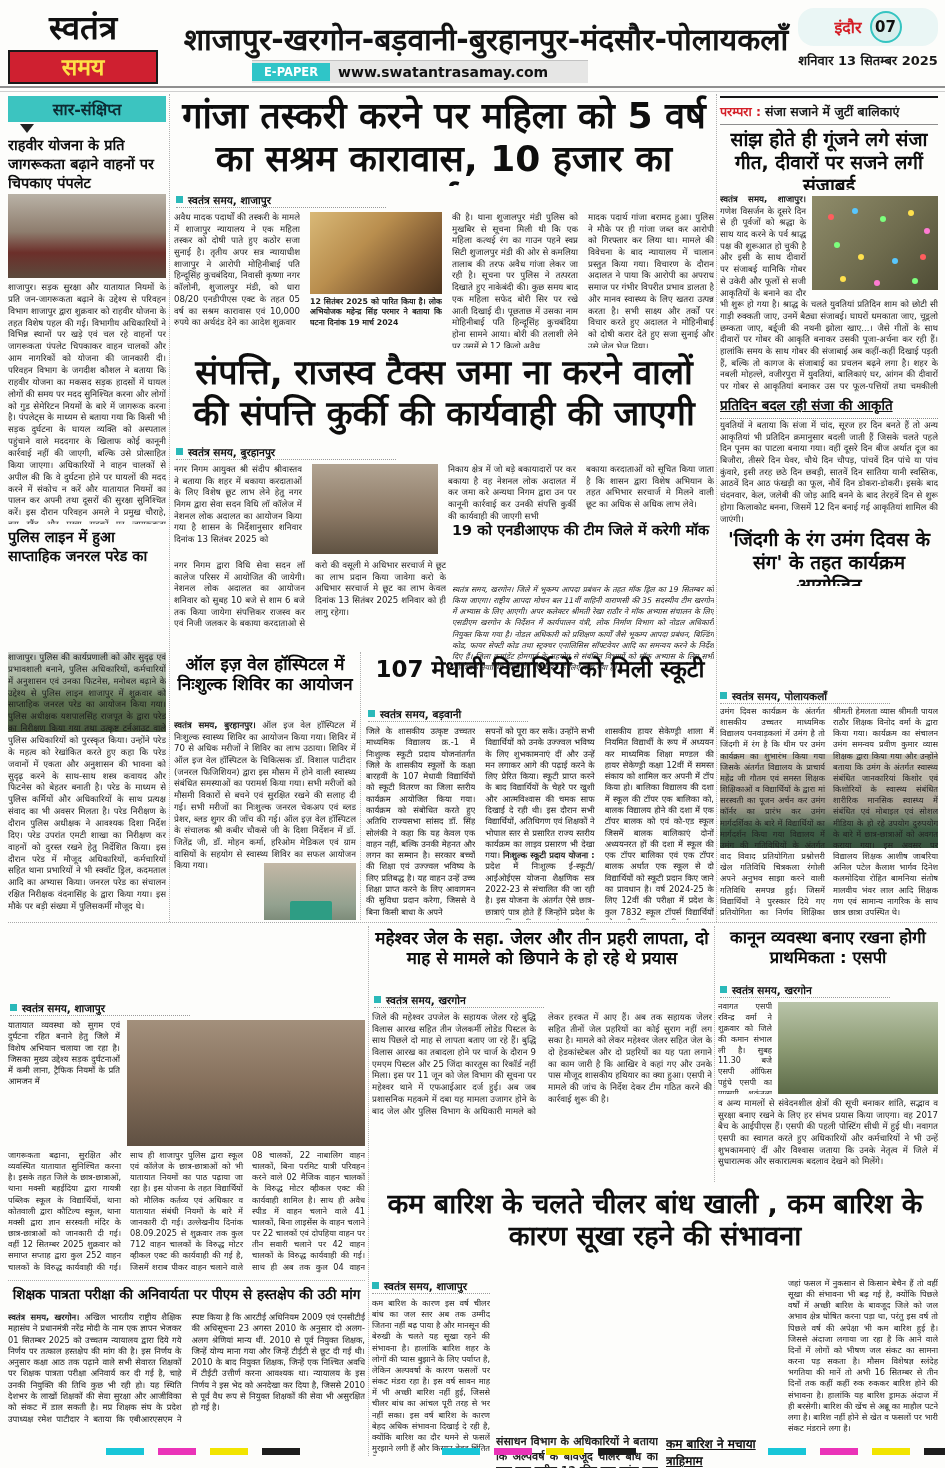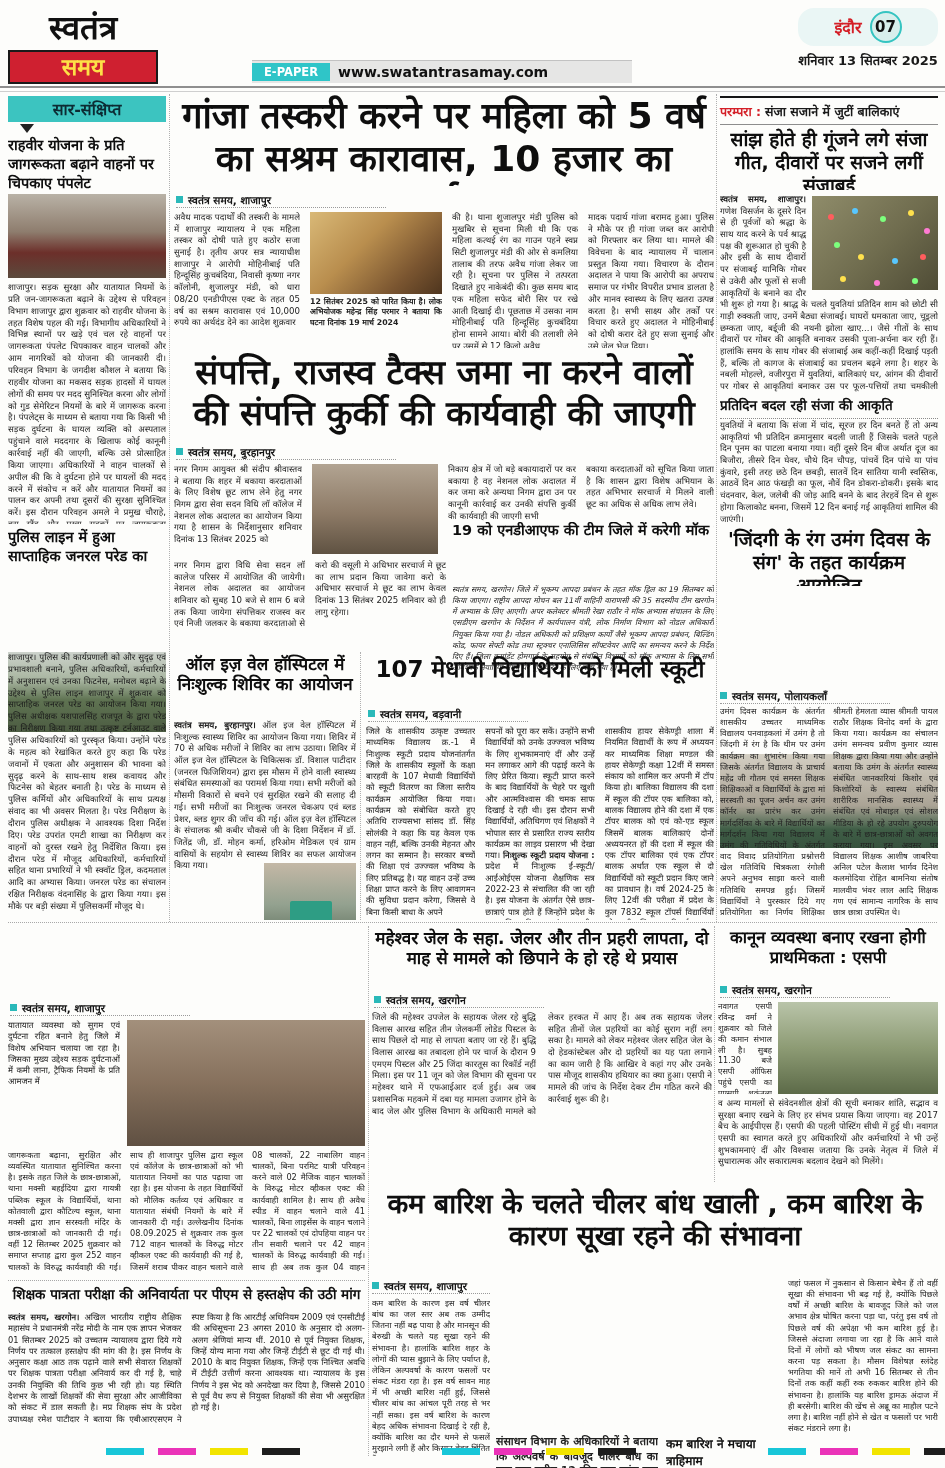--- a/index.html
+++ b/index.html
@@ -37,21 +37,21 @@
   .sb-head{font-size:14.5px;font-weight:800;line-height:1.3;color:#0e0e0e;}
   .sb-body{font-size:8.6px;line-height:1.38;}
   
   .cols2{column-count:2;column-gap:10px;}
   .cols3{column-count:3;column-gap:9px;}
   .flexrow{display:flex;gap:10px;}
   .fcol{flex:1 1 0;}
   .caption{font-size:7.8px;line-height:1.32;font-weight:700;color:#222;margin-top:3px;text-align:justify;}
   .kicker{display:flex;align-items:center;gap:4px;border-top:2px solid #161616;border-bottom:1px solid #8d8d8d;font-size:12.5px;font-weight:800;}
   .kick-red{color:#d41f27;}
-  .subhead{font-weight:800;font-size:13.5px;border-bottom:1px dotted #8a8a8a;padding-bottom:2px;color:#101010;}
+  .subhead{font-weight:800;font-size:13.5px;border-bottom:1px dotted #8a8a8a;padding-bottom:2px;color:#101010;text-decoration:underline;}
   .italic{font-style:italic;margin-top:34px;}
   
   .ph-bus{background:linear-gradient(180deg,#b9b2a6 0%,#8e7d6e 45%,#6c2f2a 70%,#5b4a3d 100%);}
   .ph-parade{background:linear-gradient(180deg,#cdd3cc 0%,#a8b5a0 35%,#5f7352 60%,#4c5c42 100%);}
   .ph-gavel{background:linear-gradient(135deg,#d9b977 0%,#b98e4e 40%,#7a5530 75%,#4e351e 100%);}
   .ph-desk{background:linear-gradient(180deg,#b2a492 0%,#8d7a66 55%,#5f5242 100%);}
   .ph-wall{background:linear-gradient(135deg,#8f8c6a 0%,#6f6c4e 55%,#4f4c36 100%);}
   .ph-class{background:linear-gradient(180deg,#d4cfc3 0%,#aaa395 55%,#3f5e46 80%,#37523e 100%);}
   .ph-doctor{background:linear-gradient(180deg,#c4b8a6 0%,#93a18f 60%,#6b7a68 100%);}
   .ph-girls{background:linear-gradient(180deg,#a3907c 0%,#86705c 50%,#5f5042 100%);}
@@ -67,21 +67,22 @@
 </style>
 </head>
 <body>
 
 <div class="page">
 
   <div class="abs" style="left:8px;top:6px;width:150px;">
     <div class="logo-top">स्वतंत्र</div>
     <div class="logo-bot">समय</div>
   </div>
-  <div class="abs epaper-bar" style="left:252px;top:60px;width:380px;height:22px;">
+  <div class="abs region ovh" style="left:168px;top:14px;width:636px;height:52px;">शाजापुर-खरगोन-बड़वानी-बुरहानपुर-मंदसौर-पोलायकलाँ</div>
+  <div class="abs epaper-bar" style="left:252px;top:60px;width:336px;height:22px;">
     <span class="epaper-badge">E-PAPER</span>
     <span class="website">www.swatantrasamay.com</span>
   </div>
   <div class="abs" style="left:798px;top:8px;width:140px;">
     <div class="city-pill">
       <span class="city">इंदौर</span>
       <span class="pgnum">07</span>
     </div>
     <div class="mdate">शनिवार 13 सितम्बर 2025</div>
   </div>

